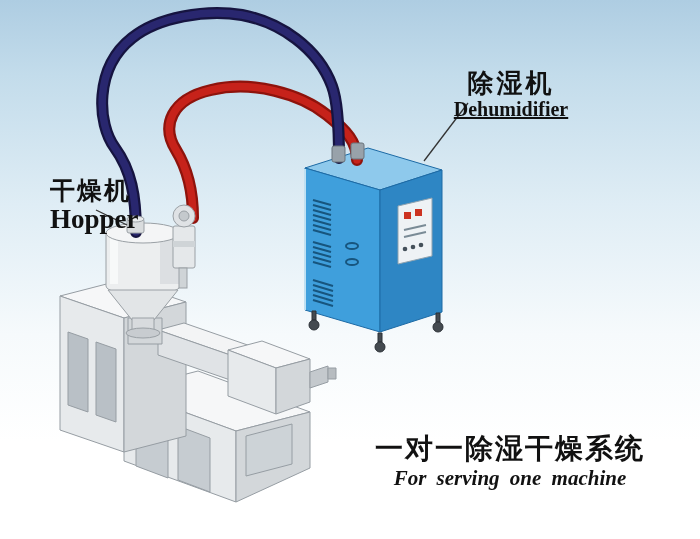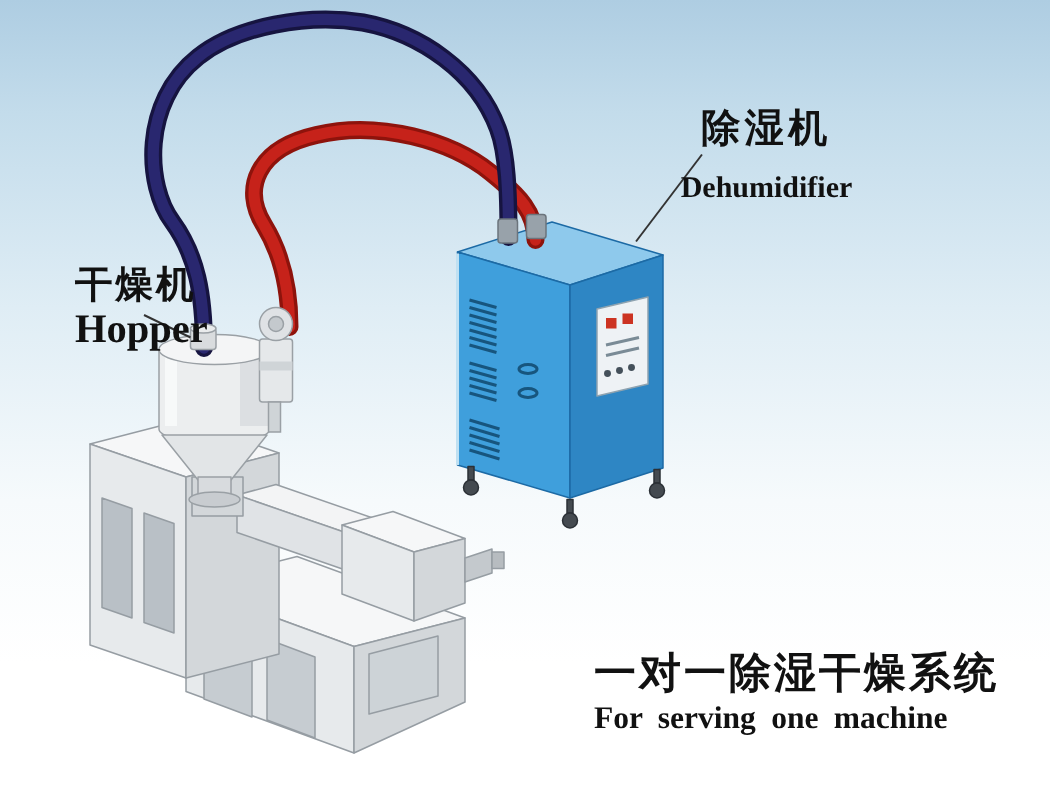--- a/index.html
+++ b/index.html
@@ -9,25 +9,25 @@
     font-family:"Liberation Sans", sans-serif;
   }
   .stage svg{position:absolute;left:0;top:0;}
   .label{position:absolute;color:#111;line-height:1.08;}
   .zh{font-weight:bold;white-space:nowrap;}
   .en{font-family:"Liberation Serif", serif;font-weight:bold;white-space:nowrap;}
   #label-hopper{left:50px;top:155px;margin-top:22px;}
   #label-hopper .zh{font-size:25px;letter-spacing:2px;}
   #label-hopper .en{font-size:27px;margin-top:1px;}
   #label-dehumidifier{left:436px;top:71px;width:150px;text-align:center;}
-  #label-dehumidifier .zh{font-size:26px;letter-spacing:3px;}
-  #label-dehumidifier .en{font-size:20px;margin-top:16px;}
-  #label-system{left:396px;top:434px;width:300px;}
+  #label-dehumidifier .zh{font-size:26px;letter-spacing:3px;font-family:Liberation Mono, monospace;}
+  #label-dehumidifier .en{font-size:20px;margin-top:0;text-decoration:underline;}
+  #label-system{left:360px;top:434px;width:300px;text-align:center;}
   #label-system .zh{font-size:28px;letter-spacing:2px;}
-  #label-system .en{font-size:21px;margin-top:3px;word-spacing:5px;}
+  #label-system .en{font-size:21px;margin-top:3px;word-spacing:5px;font-style:italic;}
 </style>
 </head>
 <body>
 
 <div class="stage">
 
   <svg width="700" height="539" viewBox="0 0 700 539">
 
     <g stroke="#969da3" stroke-width="1" stroke-linejoin="round">
 

